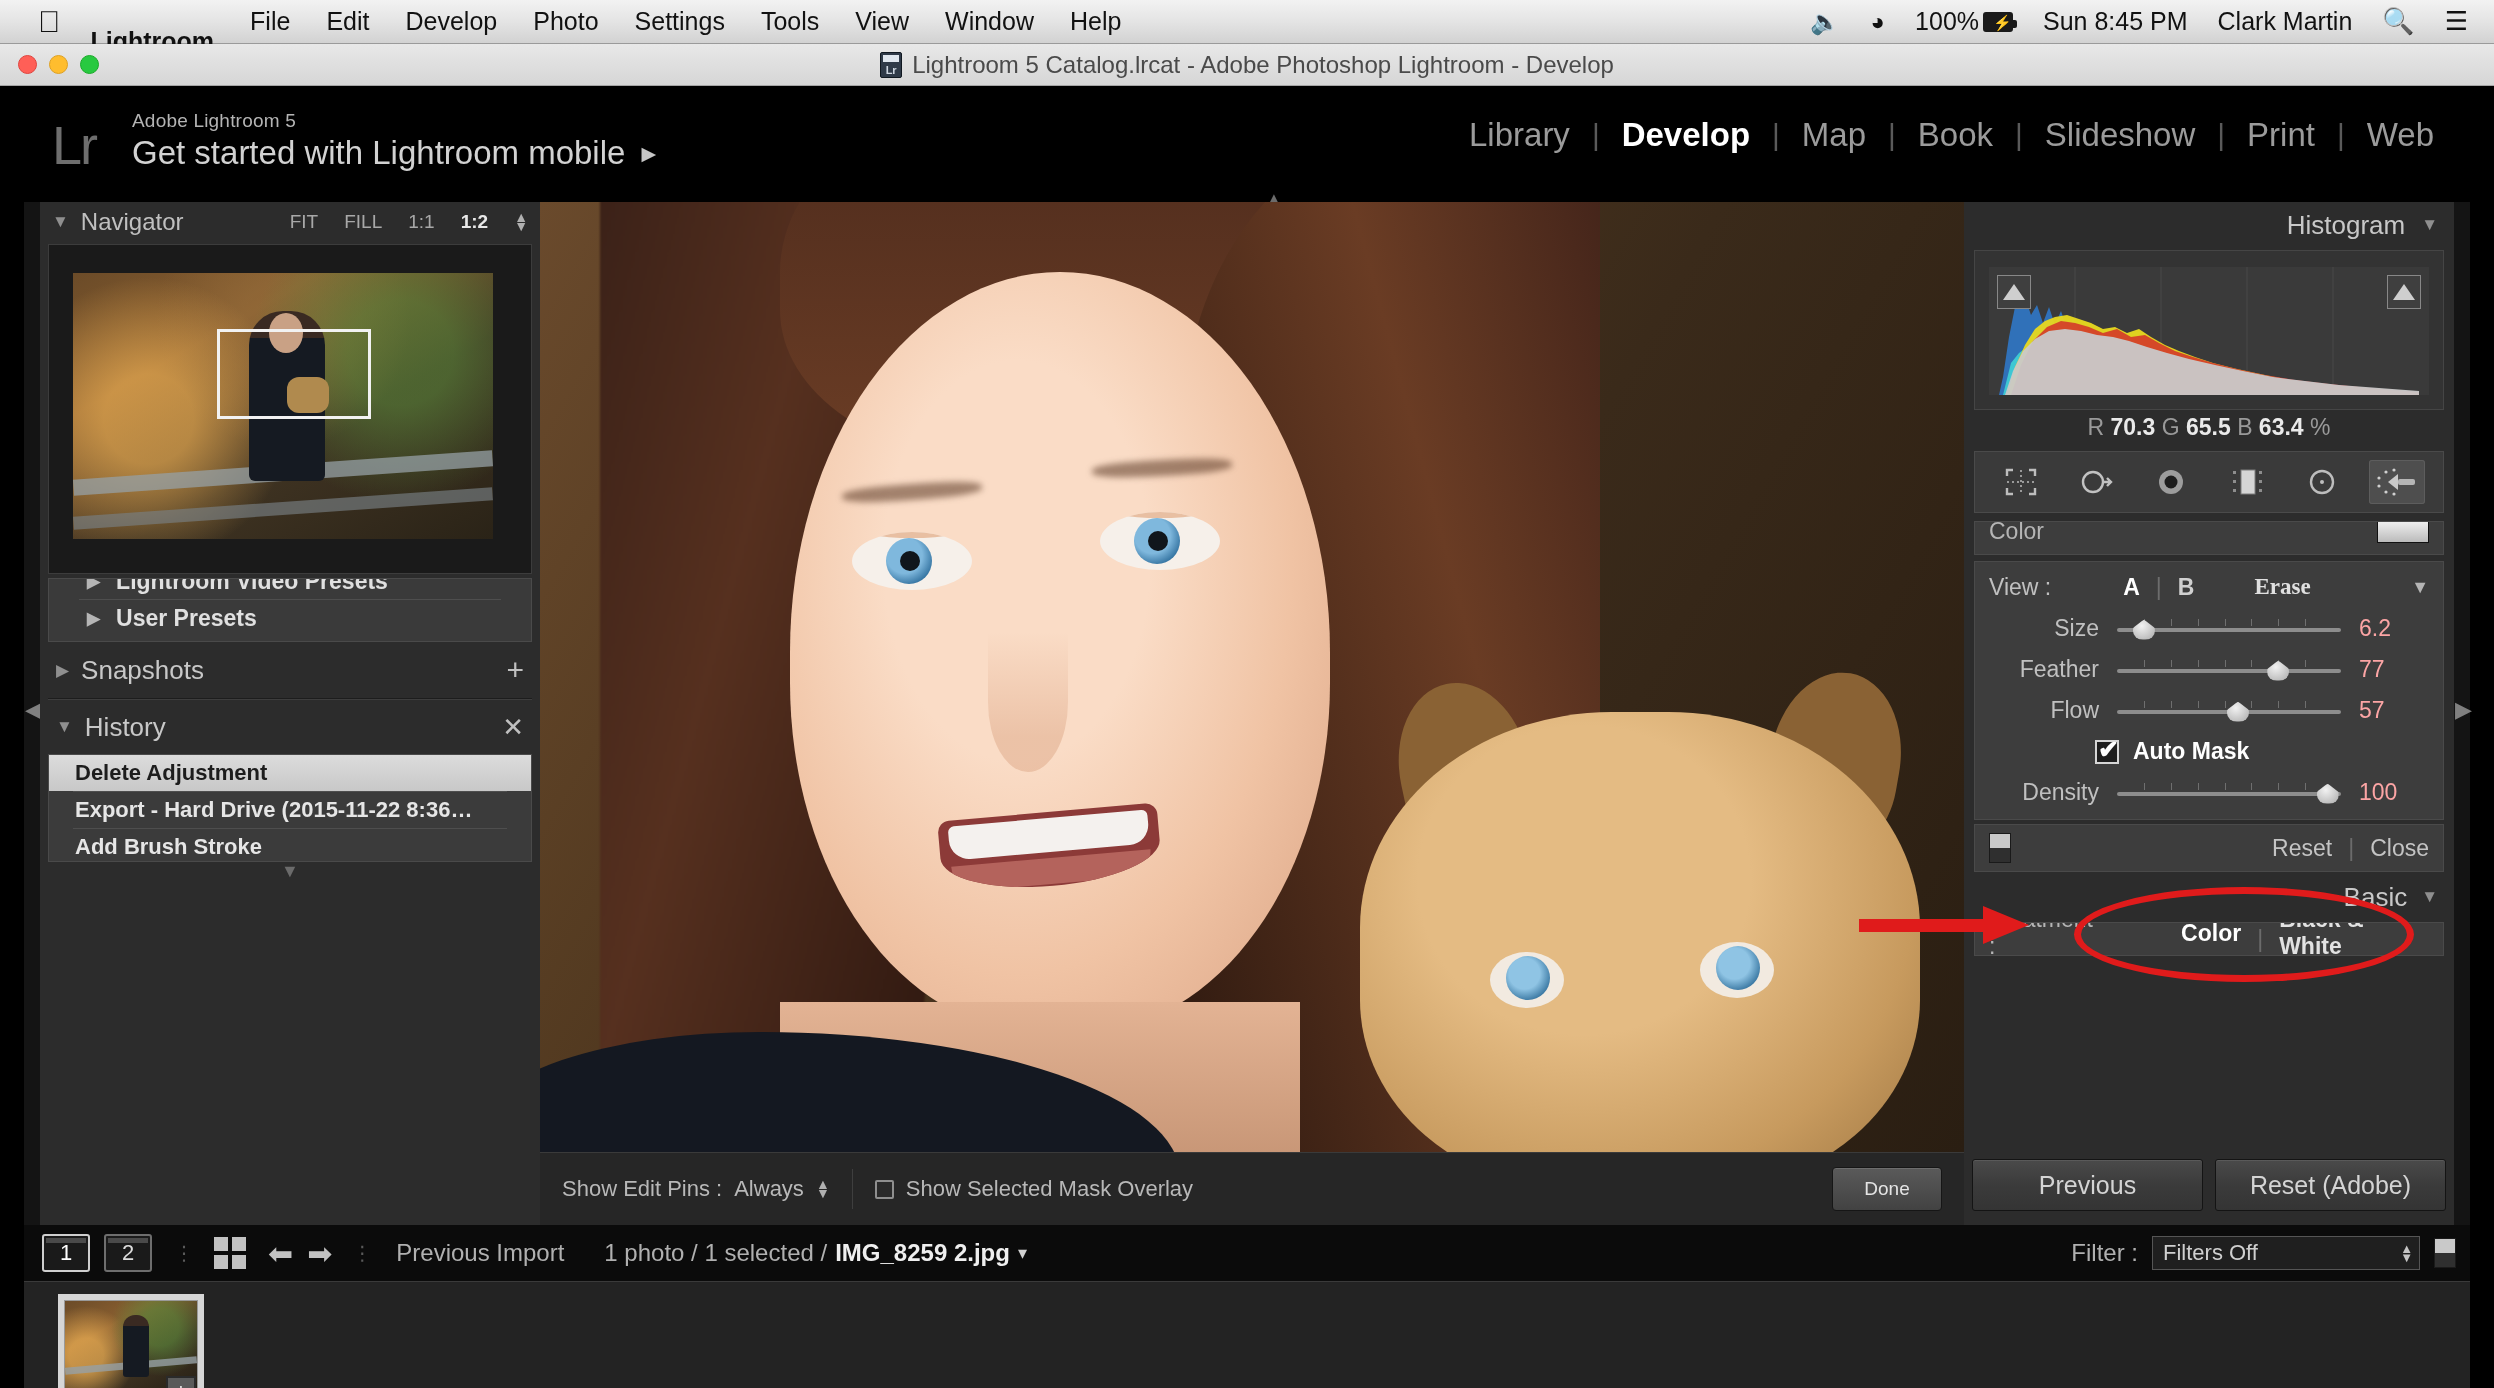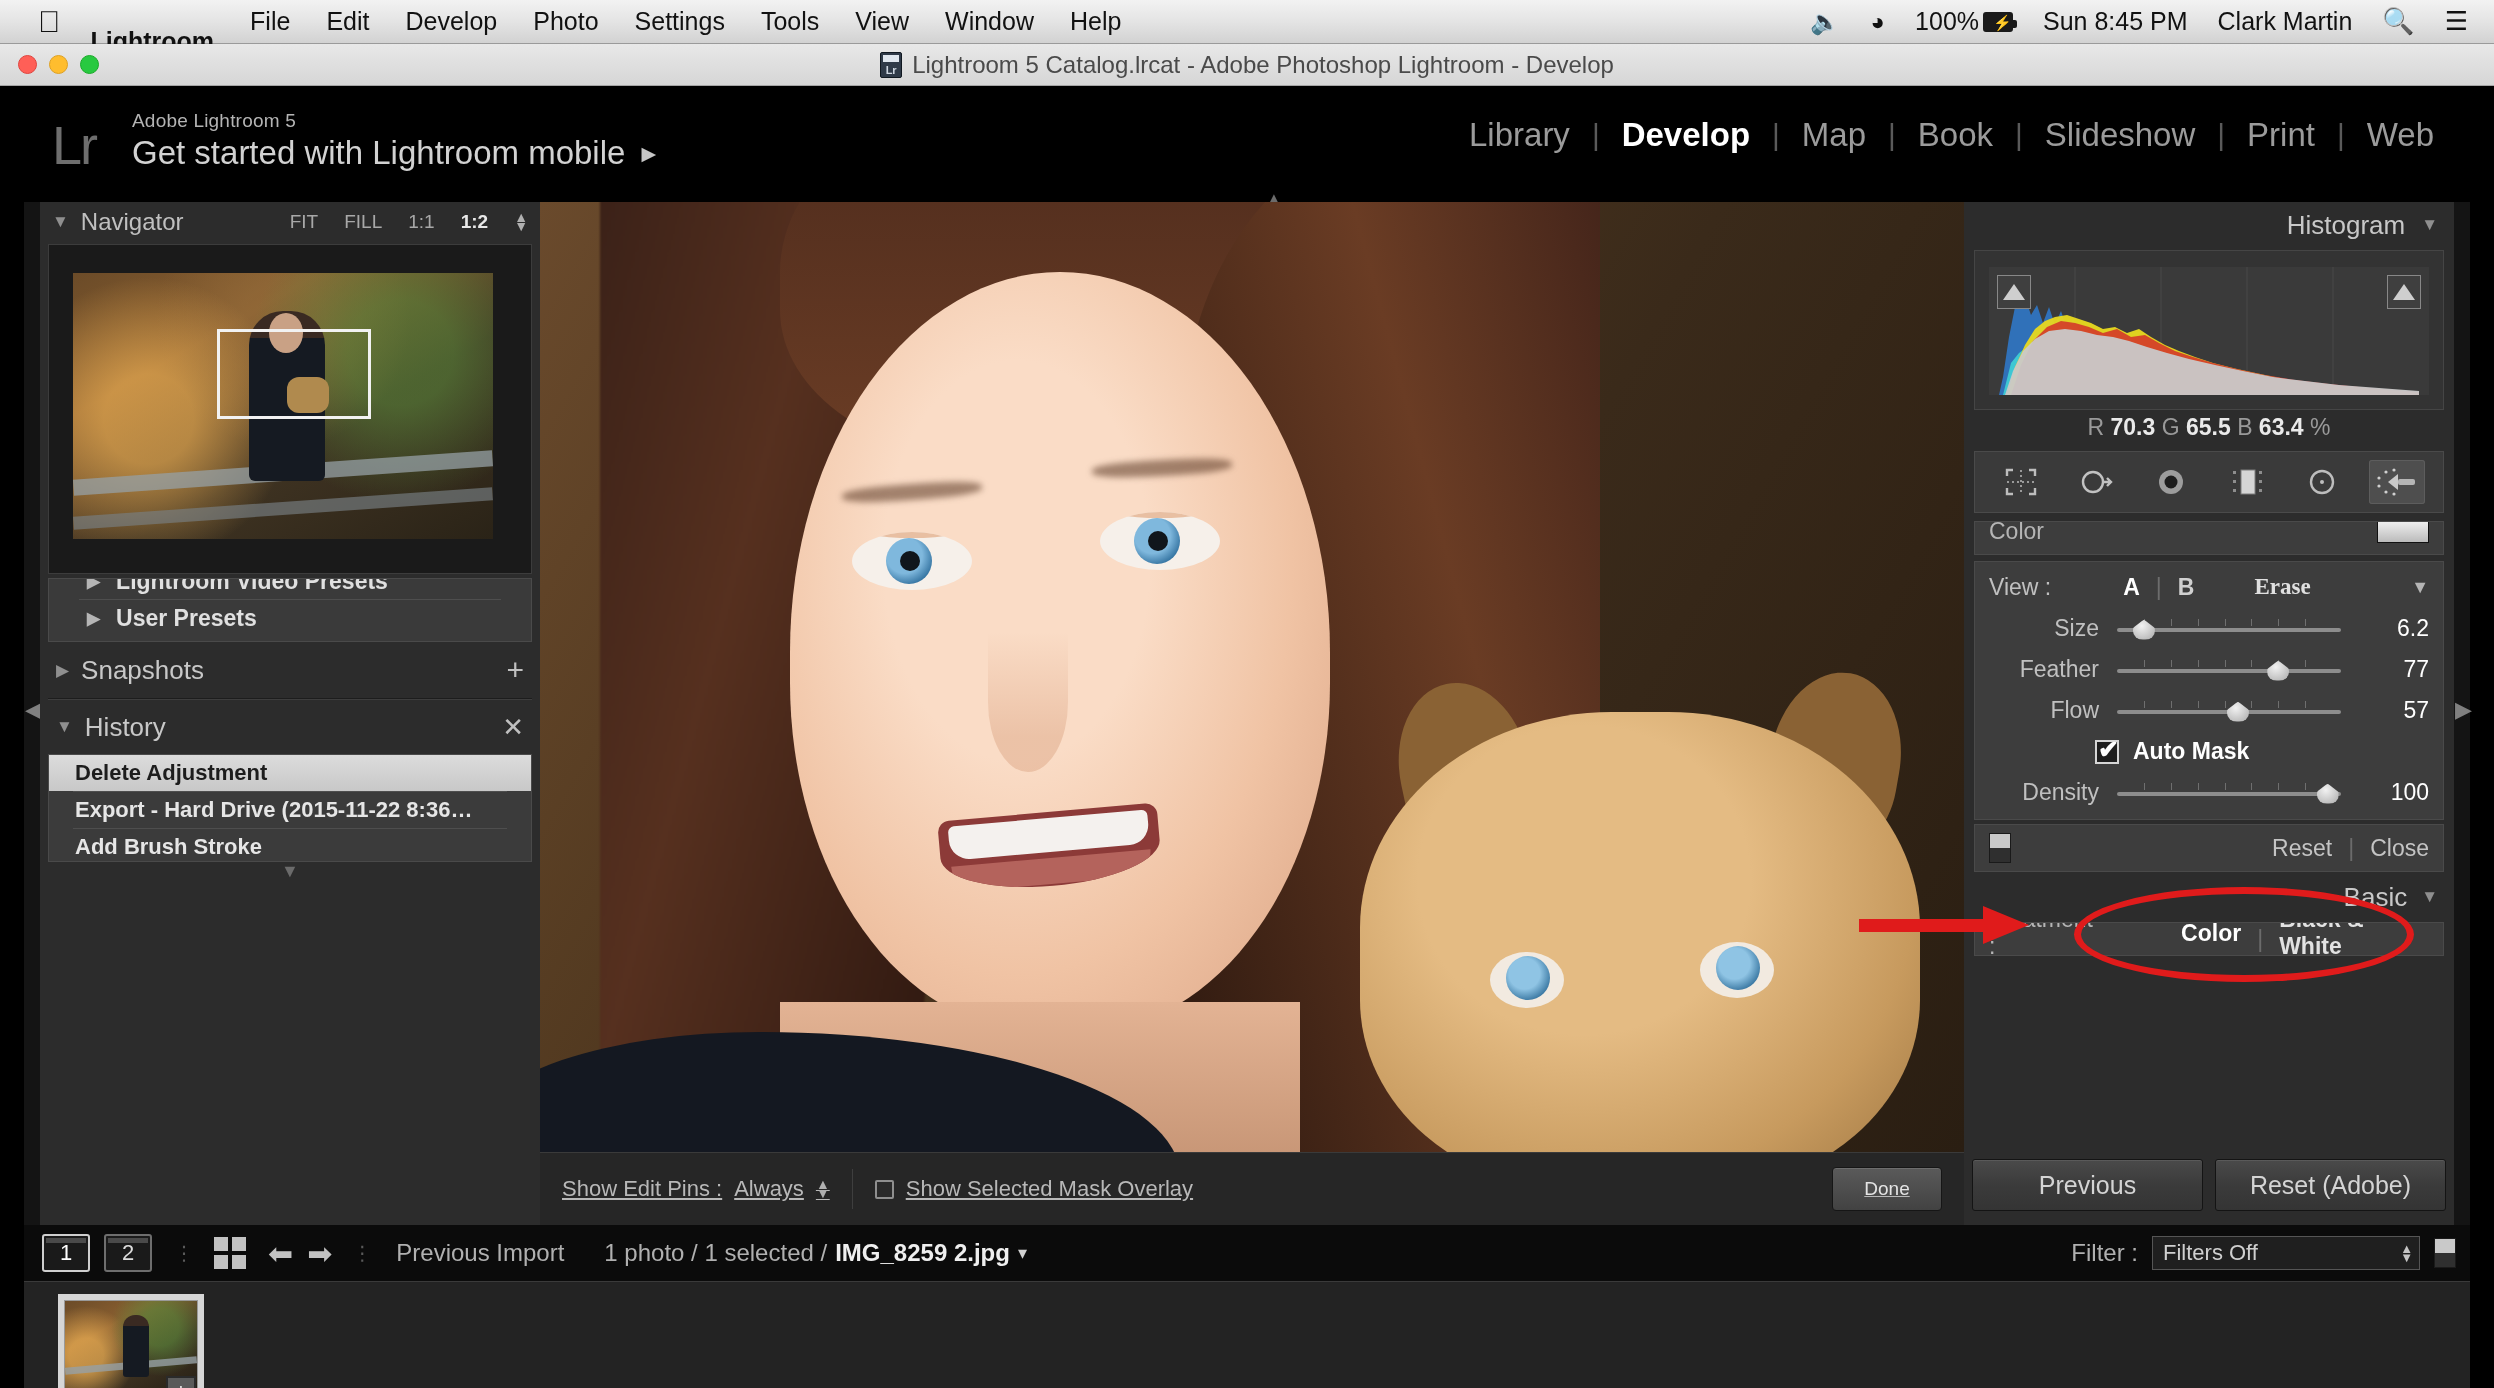--- a/index.html
+++ b/index.html
@@ -198,21 +198,21 @@
   .dog-ear { position:absolute; width: 130px; height: 180px; background: #8a6234; border-radius: 50% 50% 40% 40%; }
   .dog-ear.l { left: 860px; top: 480px; transform: rotate(-12deg); }
   .dog-ear.r { left: 1230px; top: 470px; transform: rotate(10deg); }
   .dog-eye { position:absolute; width: 74px; height: 56px; border-radius:50%; background:#f2eae0; overflow:hidden; }
   .dog-eye .i { position:absolute; left: 16px; top: 4px; width: 44px; height: 44px; border-radius:50%; background: radial-gradient(circle at 42% 40%, #8fc4e4 0 42%, #2d6c98 80%, #13303f 100%); }
   .dog-eye.l { left: 950px; top: 750px; }
   .dog-eye.r { left: 1160px; top: 740px; }
 
   .center-tb {
     position:absolute; left:0; top: 950px; width: 1424px; height: 73px; background:#262626;
-    border-top:1px solid #3a3a3a; display:flex; align-items:center; color:#b8b8b8; font-size: 22px; text-decoration: underline;
+    border-top:1px solid #3a3a3a; display:flex; align-items:center; color:#b8b8b8; font-size: 22px;
   }
   .center-tb .grp { display:flex; align-items:center; gap: 12px; padding: 0 22px; }
   .vdiv { width:1px; height: 40px; background:#3e3e3e; }
   .chk { width: 19px; height: 19px; border:2px solid #8f8f8f; border-radius:2px; display:inline-block; background:#2a2a2a; }
   .done {
     margin-left:auto; margin-right: 22px; width: 110px; height: 44px; border-radius:4px;
     border:1px solid #161616; background: linear-gradient(to bottom,#5a5a5a,#424242);
     color:#e4e4e4; font-size: 19px; display:flex; align-items:center; justify-content:center;
     box-shadow: inset 0 1px 0 rgba(255,255,255,.12);
   }
@@ -250,21 +250,21 @@
 
   .sliderrow { display:flex; align-items:center; height: 41px; padding: 0 14px; font-size: 23px; color:#c0c0c0; }
   .sliderrow .name { width: 110px; text-align:right; }
   .track { position:relative; flex:1; margin: 0 18px; height: 20px; }
   .track .line { position:absolute; left:0; right:0; top: 9px; height: 4px; background:#8d8d8d; border-radius:2px; }
   .track .ticks { position:absolute; left:0; right:0; top: 0; height: 7px; }
   .track .ticks i { position:absolute; top:0; width:1px; height:7px; background:#6f6f6f; }
   .knob { position:absolute; top: 1px; width: 22px; height: 20px; margin-left:-11px;
           background: radial-gradient(circle at 40% 30%, #f2f2f2, #a9a9a9);
           border-radius: 50% 50% 45% 45%; clip-path: polygon(50% 0,100% 42%,100% 100%,0 100%,0 42%); }
-  .sliderrow .val { width: 70px; text-align:right; color:#ffffff; }
+  .sliderrow .val { width: 70px; color:#fca5a5; }
 
   .maskrow { display:flex; align-items:center; height: 41px; padding: 0 14px; font-size: 23px; color:#ffffff; font-weight:bold; }
   .maskrow .cbox { width: 24px; height: 24px; border:2px solid #d6d6d6; background:#1e1e1e; margin-left: 106px; margin-right: 14px; position:relative; }
   .maskrow .cbox::after { content:"✔"; position:absolute; left: 1px; top: -7px; font-size: 25px; color:#fff; }
 
   .resetrow { background:#3d3d3d; border:1px solid #4a4a4a; margin-top: 4px; height: 48px; display:flex; align-items:center; padding: 0 14px; font-size: 23px; color:#c4c4c4; }
   .switch { width: 22px; height: 30px; border:1px solid #1a1a1a; background: linear-gradient(180deg,#c9c9c9 0 50%, #2f2f2f 50% 100%); }
   .resetrow .rc { margin-left:auto; display:flex; align-items:center; gap: 16px; }
   .resetrow .sepv { color:#6b6b6b; }
 

